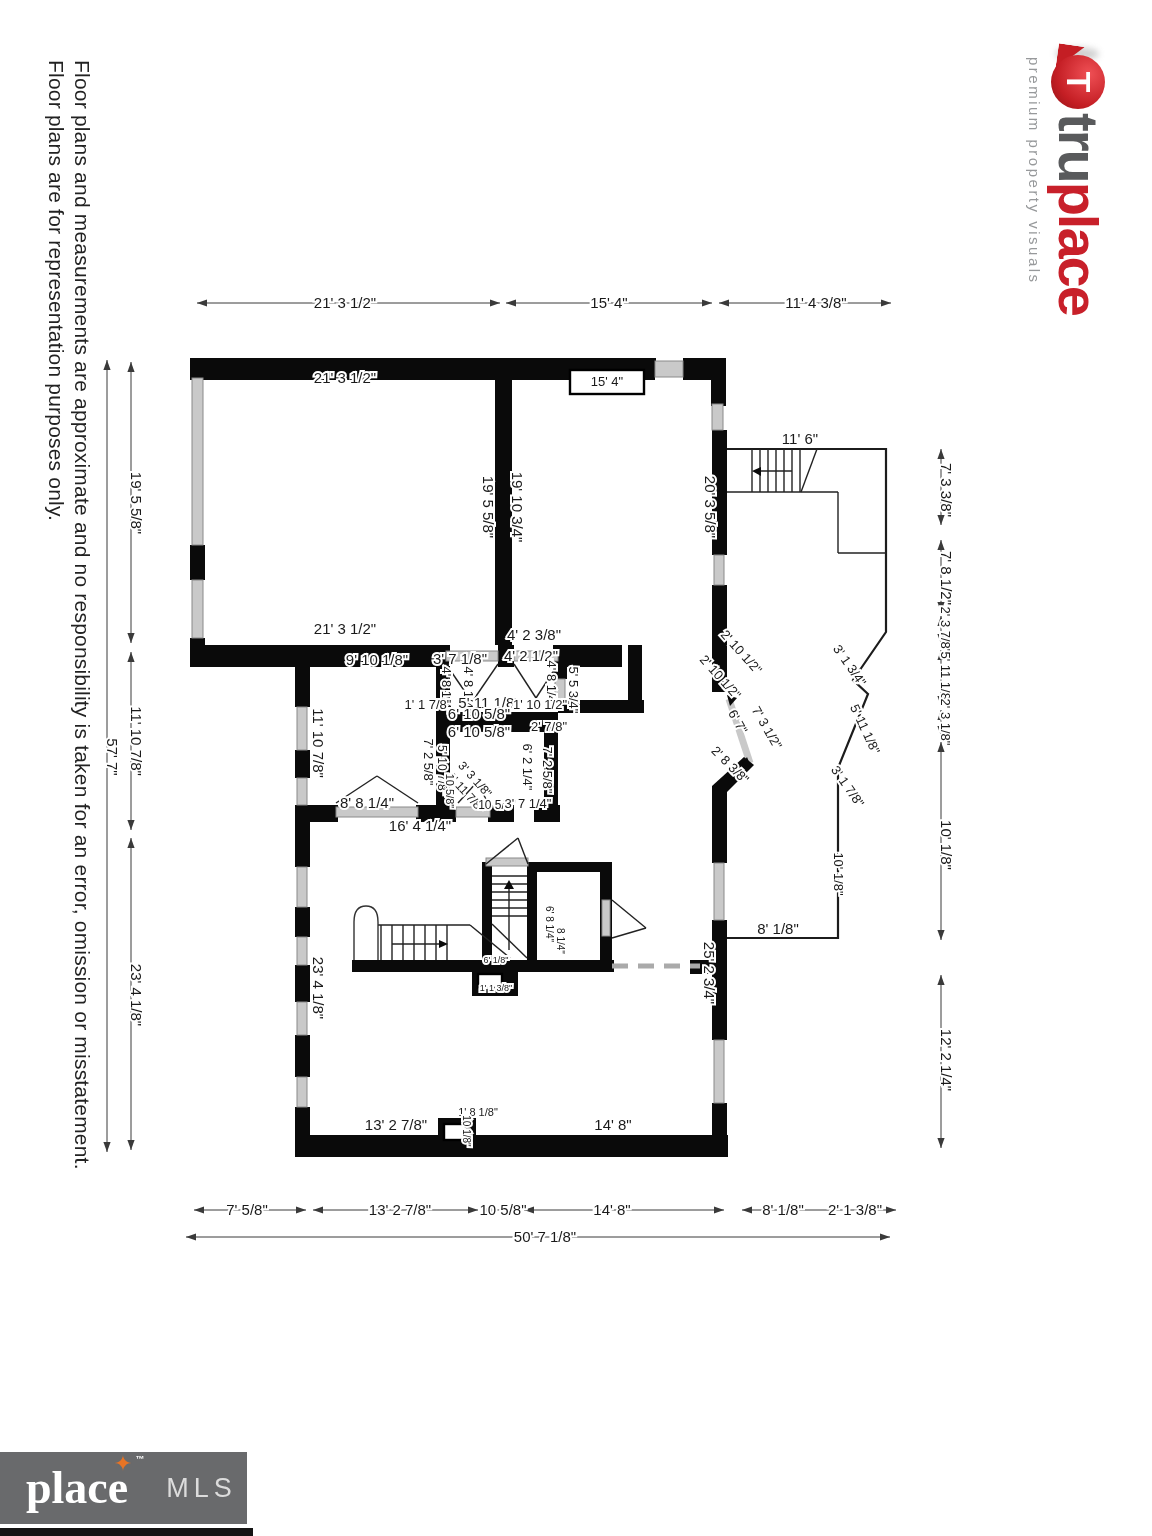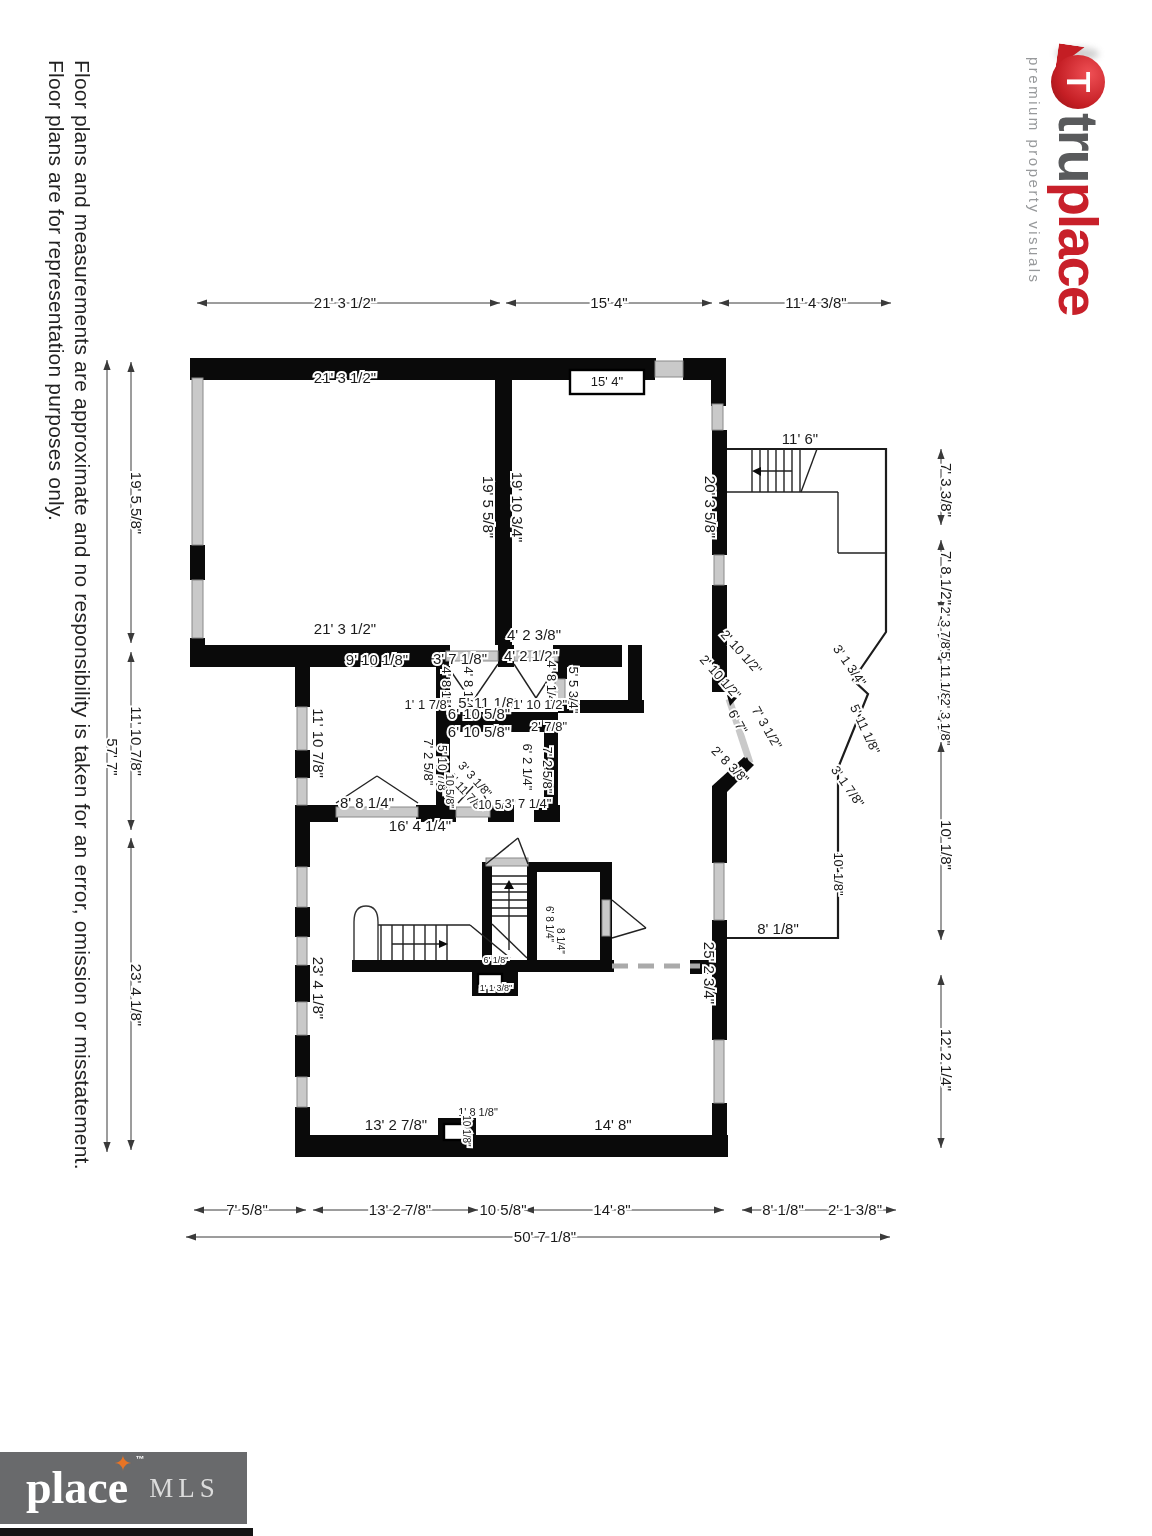--- a/index.html
+++ b/index.html
@@ -27,21 +27,21 @@
              opacity:.45;filter:blur(3px);border-radius:50%;}
   
   .bright-box{position:absolute;left:0;top:1452px;width:247px;height:72px;background:#696a6c;
               display:flex;align-items:center;padding-left:26px;box-sizing:border-box;}
   .b-word{position:relative;color:#fff;font-family:"Liberation Serif",serif;font-weight:bold;
           font-size:46px;line-height:1;}
   .b-star{position:absolute;right:-4px;top:-12px;color:#e87425;font-size:22px;
           font-family:"DejaVu Sans",sans-serif;}
   .b-tm{position:absolute;right:-16px;top:-10px;color:#fff;font-size:9px;
         font-family:"Liberation Sans",sans-serif;}
-  .b-mls{color:#dcdcdc;font-size:27px;letter-spacing:5px;margin-left:21px;font-weight:400;font-family:Liberation Serif, serif;}
+  .b-mls{color:#dcdcdc;font-size:27px;letter-spacing:5px;margin-left:38px;font-weight:400;}
   .bottom-bar{position:absolute;left:0;top:1528px;width:253px;height:8px;background:#141414;}
   
   #plan{position:absolute;left:0;top:0;}
   #plan text{font-family:"Liberation Sans",sans-serif;fill:#1a1a1a;stroke:#fff;stroke-width:4px;
              paint-order:stroke;}
 </style>
 </head>
 <body>
 
 <div id="canvas">

